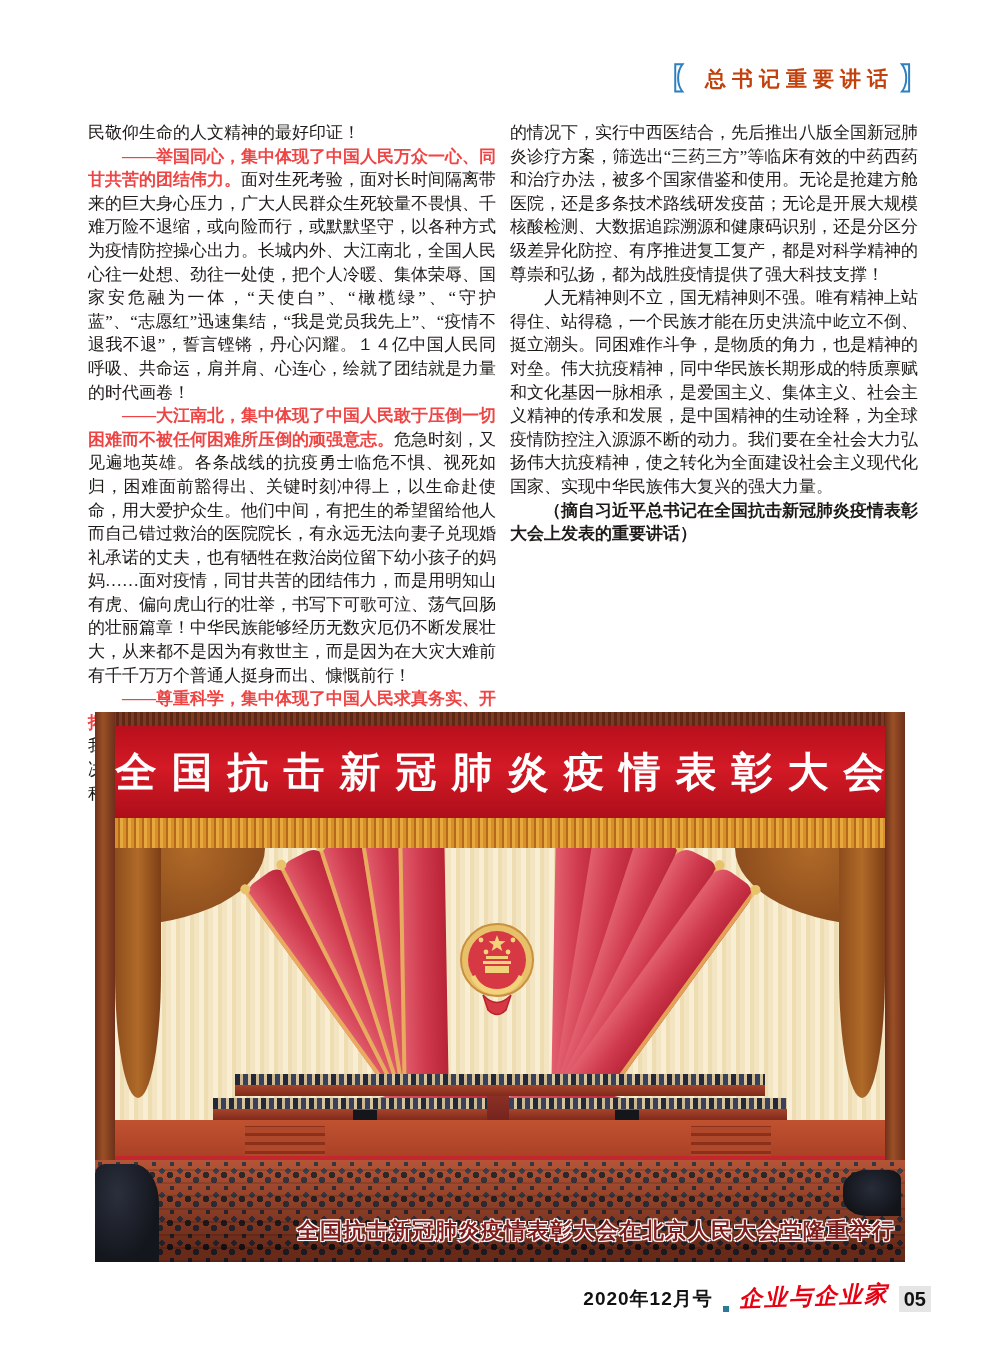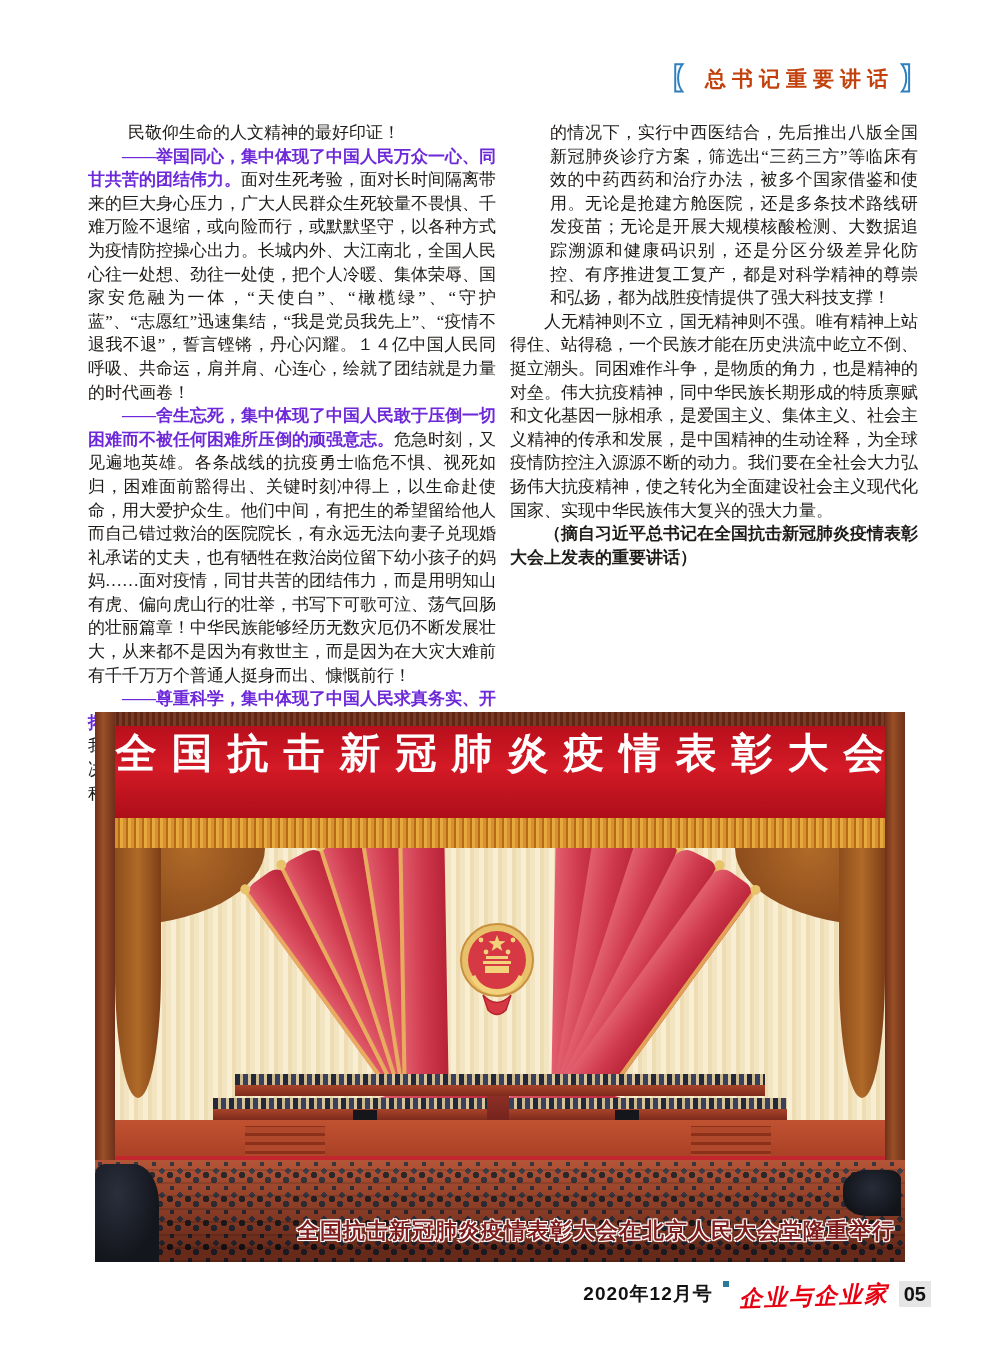--- a/index.html
+++ b/index.html
@@ -13,35 +13,35 @@
     font-family:"DejaVu Sans",sans-serif; transform:scaleY(1.05); }
   .badge-title { font-size:21px; font-weight:bold; color:#c2410c; letter-spacing:6px;
     font-family:"Liberation Sans","DejaVu Sans",sans-serif; }
 
   
   .column { position:absolute; top:121px; width:408px; font-size:17px; line-height:23.6px;
     color:#1d1a17; text-align:justify; }
   .col-left { left:88px; }
   .col-right { left:510px; }
   .column p { text-indent:2em; margin:0; }
-  .column p.no-indent { text-indent:0;margin-left:40px; }
-  .lead { color:#6d28d9; font-weight:bold; }
+  .column p.no-indent { text-indent:0; }
+  .lead { color:#ef4444; font-weight:bold; }
   .cite { font-weight:bold; }
 
   
   .photo { position:absolute; left:95px; top:712px; width:810px; height:550px; overflow:hidden;
     background:#f5e7c6; }
   .wood-top { position:absolute; left:0; top:0; width:810px; height:14px;
     background:repeating-linear-gradient(90deg,#7c3a22 0 3px,#5f2715 3px 6px); }
   .pillar { position:absolute; top:0; width:20px; height:448px;
     background:linear-gradient(90deg,#6e301b,#9a5026 40%,#6e301b); }
   .pillar.left { left:0; } .pillar.right { right:0; }
   .banner { position:absolute; left:20px; top:14px; width:770px; height:92px;
     background:linear-gradient(180deg,#b90f1c,#d31a26 45%,#ad0e1a); display:flex;
-    align-items:flex-start; justify-content:center; }
+    align-items:center; justify-content:center; }
   .banner-text { color:#ffffff; font-weight:bold; font-size:41px; letter-spacing:15px;
     text-indent:15px; white-space:nowrap; font-family:"Liberation Sans","DejaVu Sans",sans-serif; }
   .gold-strip { position:absolute; left:20px; top:106px; width:770px; height:30px;
     background:repeating-linear-gradient(90deg,#d98f2c 0 3px,#b46a1a 3px 5px,#e6a93e 5px 8px); }
   .curtain { position:absolute; left:20px; top:136px; width:770px; height:312px;
     background:repeating-linear-gradient(90deg,#f8eed4 0 5px,#eedcb2 5px 9px,#f3e5c2 9px 14px); }
   .swag { position:absolute; top:136px; width:150px; height:78px;
     background:radial-gradient(ellipse at top,#b06a28,#8d4d1d 70%); }
   .swag.left { left:20px; border-radius:0 0 100% 0; }
   .swag.right { right:20px; border-radius:0 0 0 100%; }
@@ -81,21 +81,21 @@
   .cameraman { position:absolute; left:0px; top:452px; width:64px; height:98px;
     background:radial-gradient(ellipse at 35% 30%,#2a2f3d,#14161d 70%); border-radius:10px 40% 0 0; }
   .crew-right { position:absolute; right:4px; top:458px; width:58px; height:46px;
     background:radial-gradient(ellipse at 50% 40%,#272c3a,#121419 75%); border-radius:40% 20% 0 40%; }
 
   .photo-caption { position:absolute; right:10px; bottom:16px; color:#7f1d1d; font-weight:bold;
     font-size:22px; letter-spacing:1px; white-space:nowrap;
     text-shadow:-1px -1px 0 #fff,1px -1px 0 #fff,-1px 1px 0 #fff,1px 1px 0 #fff,0 0 2px #fff; }
 
   
-  .footer { position:absolute; top:1281px; right:69px; display:flex; align-items:flex-start; gap:10px;
+  .footer { position:absolute; top:1281px; right:69px; display:flex; align-items:flex-end; gap:10px;
     font-family:"Liberation Sans","DejaVu Sans",sans-serif; }
   .footer-issue { font-size:19px; font-weight:bold; color:#111; letter-spacing:1px; }
   .footer-dot { width:6px; height:6px; background:#2b7a99; }
   .footer-mag { font-size:23px; color:#e60012; font-weight:bold; font-style:italic;
     letter-spacing:2px; transform:rotate(-2deg); font-family:"DejaVu Serif",serif; }
   .footer-page { background:#e5e5e5; color:#111; font-weight:bold; font-size:20px;
     padding:1px 5px; line-height:24px; }
 </style>
 </head>
 <body>
@@ -104,21 +104,21 @@
 
   <div class="header-badge">
     <span class="bracket">〖</span>
     <span class="badge-title">总书记重要讲话</span>
     <span class="bracket">〗</span>
   </div>
 
   <div class="column col-left">
     <p class="no-indent"><span class="lead"></span><span>民敬仰生命的人文精神的最好印证！</span></p>
     <p><span class="lead">——举国同心，集中体现了中国人民万众一心、同甘共苦的团结伟力。</span><span>面对生死考验，面对长时间隔离带来的巨大身心压力，广大人民群众生死较量不畏惧、千难万险不退缩，或向险而行，或默默坚守，以各种方式为疫情防控操心出力。长城内外、大江南北，全国人民心往一处想、劲往一处使，把个人冷暖、集体荣辱、国家安危融为一体，“天使白”、“橄榄绿”、“守护蓝”、“志愿红”迅速集结，“我是党员我先上”、“疫情不退我不退”，誓言铿锵，丹心闪耀。１４亿中国人民同呼吸、共命运，肩并肩、心连心，绘就了团结就是力量的时代画卷！</span></p>
-    <p><span class="lead">——舍生忘死，集中体现了中国人民敢于压倒一切困难而不被任何困难所压倒的顽强意志。</span><span>危急时刻，又见遍地英雄。各条战线的抗疫勇士临危不惧、视死如归，困难面前豁得出、关键时刻冲得上，以生命赴使命，用大爱护众生。他们中间，有把生的希望留给他人而自己错过救治的医院院长，有永远无法向妻子兑现婚礼承诺的丈夫，也有牺牲在救治岗位留下幼小孩子的妈妈……面对疫情，同甘共苦的团结伟力，而是用明知山有虎、偏向虎山行的壮举，书写下可歌可泣、荡气回肠的壮丽篇章！中华民族能够经历无数灾厄仍不断发展壮大，从来都不是因为有救世主，而是因为在大灾大难前有千千万万个普通人挺身而出、慷慨前行！</span></p>
+    <p><span class="lead">——大江南北，集中体现了中国人民敢于压倒一切困难而不被任何困难所压倒的顽强意志。</span><span>危急时刻，又见遍地英雄。各条战线的抗疫勇士临危不惧、视死如归，困难面前豁得出、关键时刻冲得上，以生命赴使命，用大爱护众生。他们中间，有把生的希望留给他人而自己错过救治的医院院长，有永远无法向妻子兑现婚礼承诺的丈夫，也有牺牲在救治岗位留下幼小孩子的妈妈……面对疫情，同甘共苦的团结伟力，而是用明知山有虎、偏向虎山行的壮举，书写下可歌可泣、荡气回肠的壮丽篇章！中华民族能够经历无数灾厄仍不断发展壮大，从来都不是因为有救世主，而是因为在大灾大难前有千千万万个普通人挺身而出、慷慨前行！</span></p>
     <p><span class="lead">——尊重科学，集中体现了中国人民求真务实、开拓创新的实践品格。</span><span>面对前所未知的新型传染性疾病，我们秉持科学精神、科学态度，把遵循科学规律贯穿到决策指挥、病患治疗、技术攻关、社会治理各方面全过程。在没有特效药</span></p>
   </div>
 
   <div class="column col-right">
     <p class="no-indent"><span class="lead"></span><span>的情况下，实行中西医结合，先后推出八版全国新冠肺炎诊疗方案，筛选出“三药三方”等临床有效的中药西药和治疗办法，被多个国家借鉴和使用。无论是抢建方舱医院，还是多条技术路线研发疫苗；无论是开展大规模核酸检测、大数据追踪溯源和健康码识别，还是分区分级差异化防控、有序推进复工复产，都是对科学精神的尊崇和弘扬，都为战胜疫情提供了强大科技支撑！</span></p>
     <p><span>人无精神则不立，国无精神则不强。唯有精神上站得住、站得稳，一个民族才能在历史洪流中屹立不倒、挺立潮头。同困难作斗争，是物质的角力，也是精神的对垒。伟大抗疫精神，同中华民族长期形成的特质禀赋和文化基因一脉相承，是爱国主义、集体主义、社会主义精神的传承和发展，是中国精神的生动诠释，为全球疫情防控注入源源不断的动力。我们要在全社会大力弘扬伟大抗疫精神，使之转化为全面建设社会主义现代化国家、实现中华民族伟大复兴的强大力量。</span></p>
     <p class="cite"><span>（摘自习近平总书记在全国抗击新冠肺炎疫情表彰大会上发表的重要讲话）</span></p>
   </div>
 
   <div class="photo">

